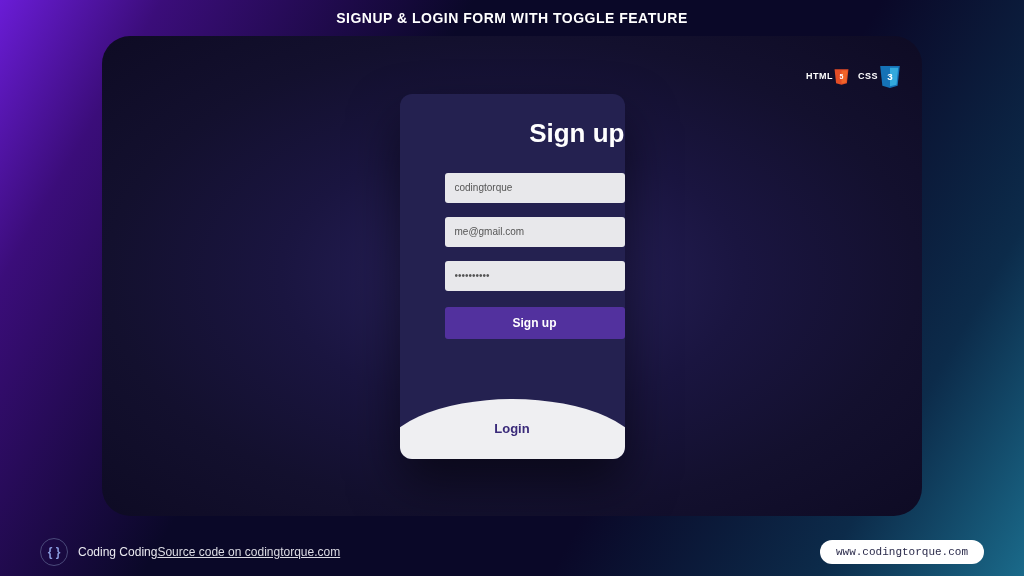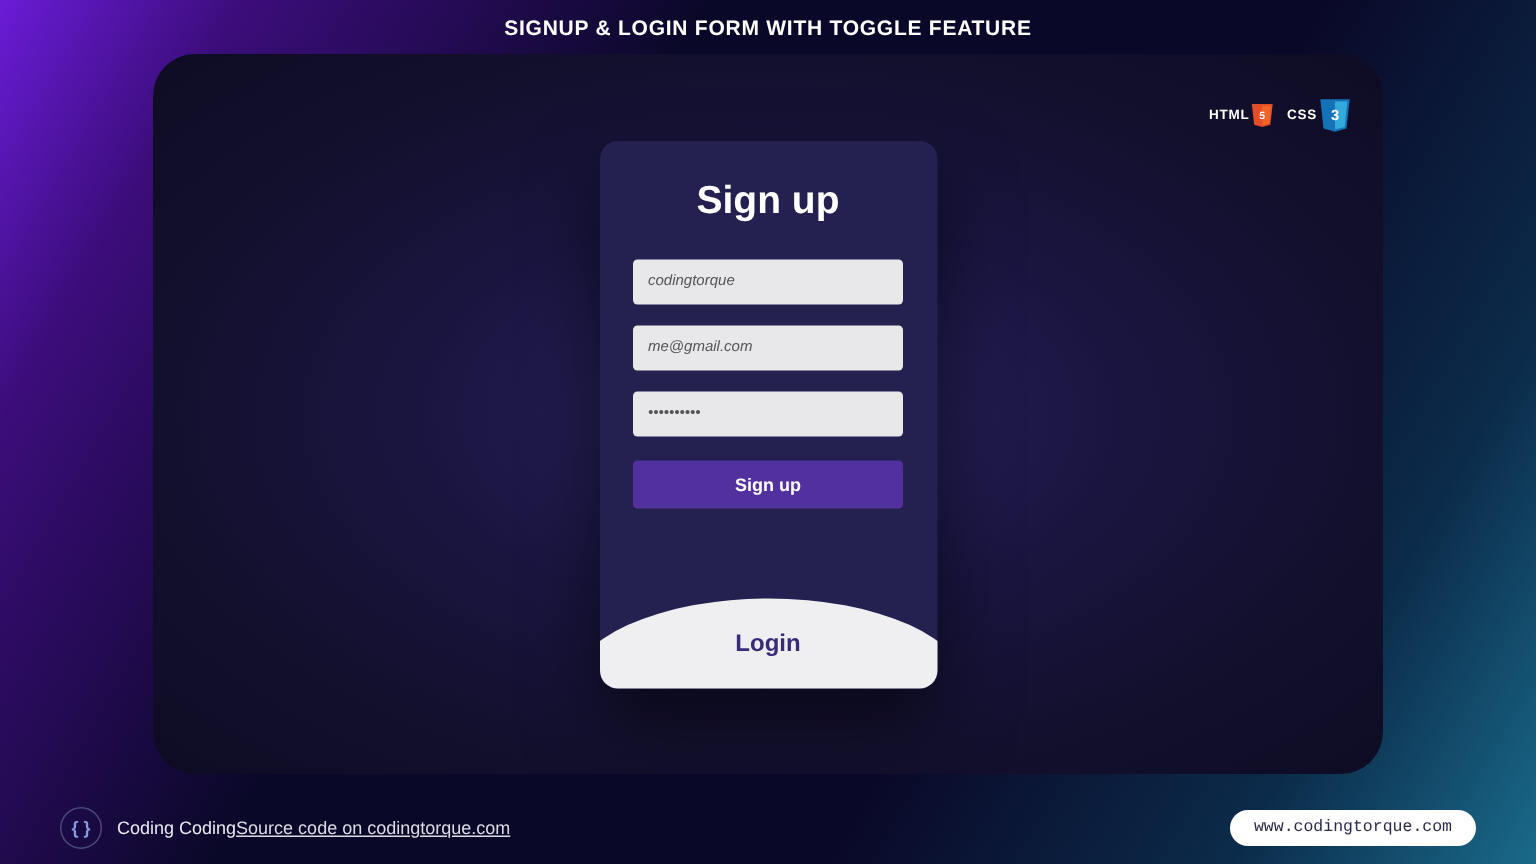--- a/index.html
+++ b/index.html
@@ -39,41 +39,40 @@
 .card {
   width: 225px;
   height: 365px;
   background: #242150;
   border-radius: 12px;
   position: relative;
   box-shadow: 0 25px 50px rgba(0,0,0,0.55);
   overflow: hidden;
   display: flex;
   flex-direction: column;
-  align-items: center;
+  align-items: flex-end;
   padding-top: 24px;
 }
 .card-title {
   color: #fff;
   font-size: 26px;
   font-weight: 700;
   margin-bottom: 24px;
 }
 .field {
   width: 180px;
   height: 30px;
   background: #e8e8eb;
   border: none;
   border-radius: 3px;
   margin-bottom: 14px;
   font-size: 10px;
   color: #555;
   padding: 0 10px;
   outline: none;
-  font-style: italic;
 }
 .submit-btn {
   width: 180px;
   height: 32px;
   background: #52319e;
   color: #fff;
   border: none;
   border-radius: 3px;
   font-weight: 700;
   font-size: 12px;
@@ -89,21 +88,21 @@
   background: #efeff2;
   border-radius: 50% 50% 0 0 / 60% 60% 0 0;
   display: flex;
   align-items: flex-start;
   justify-content: center;
   padding-top: 22px;
 }
 .toggle-label {
   color: #3a2a7a;
   font-weight: 700;
-  font-size: 16px;
+  font-size: 13px;
 }
 .footer {
   position: absolute;
   bottom: 10px;
   left: 0; right: 0;
   display: flex;
   align-items: center;
   color: #eaeaf0;
   font-size: 12px;
   padding: 0 40px;

